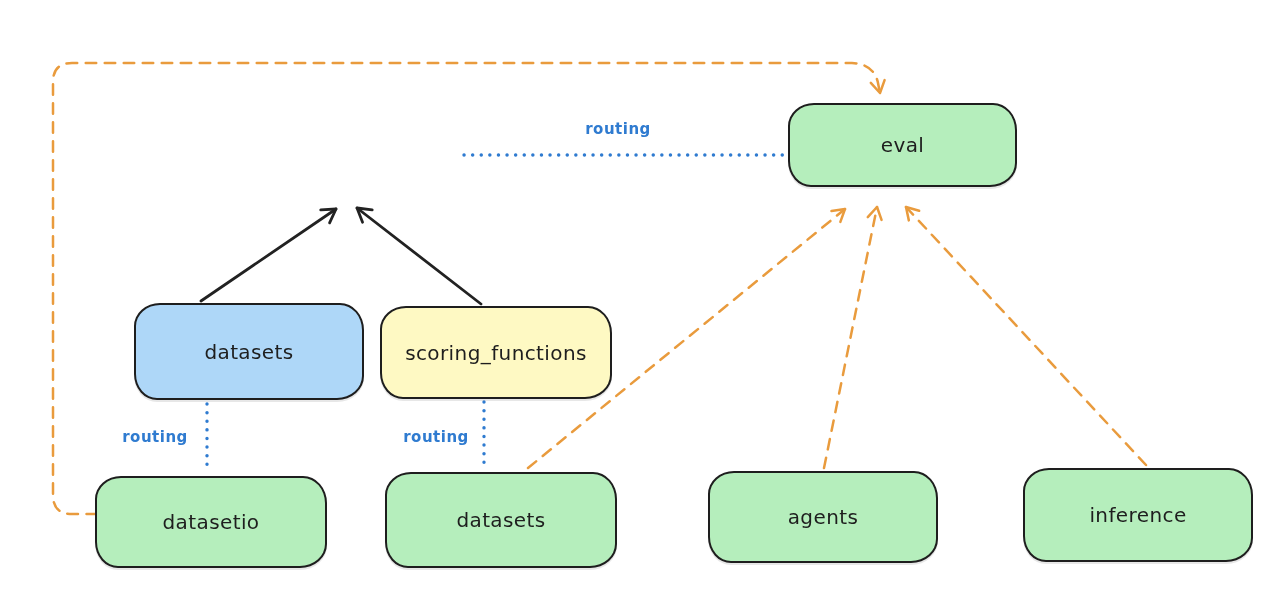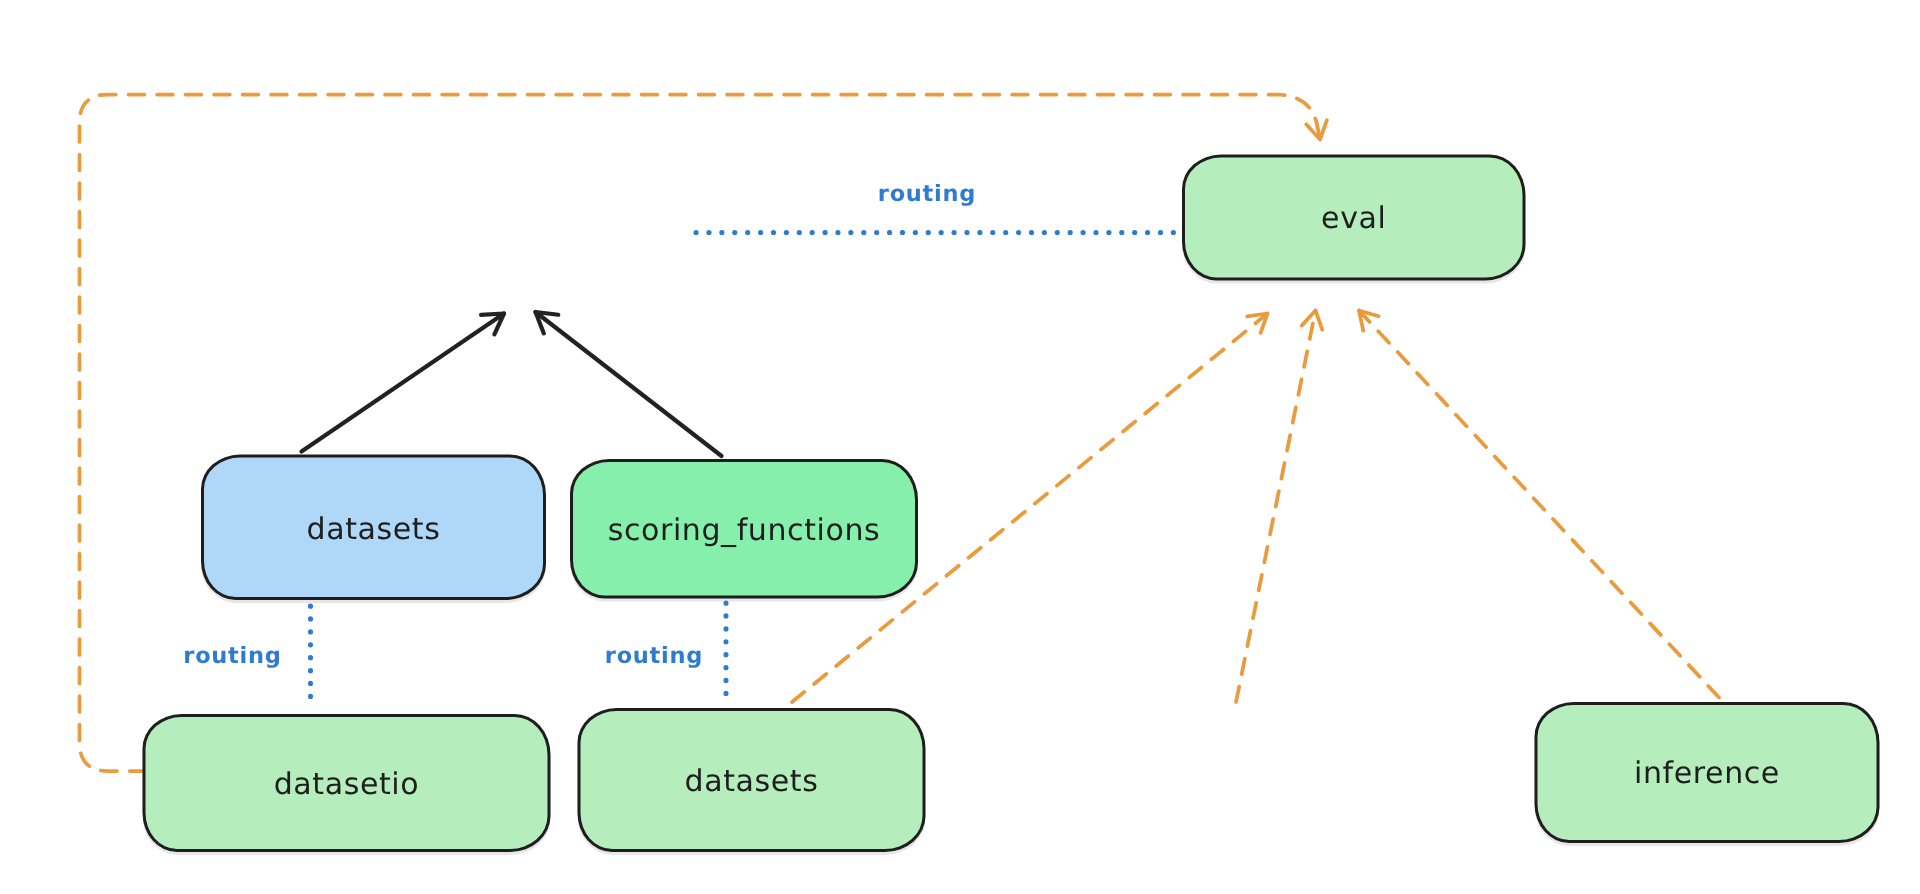--- a/index.html
+++ b/index.html
@@ -73,32 +73,35 @@
 
 
   <div class="node" style="left: 788px; top: 103px; width: 229px; height: 84px; background-color: rgb(181, 238, 188); border-color: rgb(30, 30, 30);">
     <span>eval</span>
   </div>
 
   <div class="node" style="left: 98px; top: 303px; width: 230px; height: 97px; background-color: rgb(174, 215, 248); border-color: rgb(30, 30, 30); margin-left: 36px;">
     <span>datasets</span>
   </div>
 
-  <div class="node" style="left: 380px; top: 306px; width: 232px; height: 93px; background-color: #86efac; border-color: rgb(30, 30, 30);">
+  <div class="node" style="left: 380px; top: 306px; width: 232px; height: 93px; background-color: #fef9c3; border-color: rgb(30, 30, 30);">
     <span>scoring_functions</span>
   </div>
 
-  <div class="node" style="left: 95px; top: 476px; width: 272px; height: 92px; background-color: rgb(181, 238, 188); border-color: rgb(30, 30, 30);">
+  <div class="node" style="left: 95px; top: 476px; width: 232px; height: 92px; background-color: rgb(181, 238, 188); border-color: rgb(30, 30, 30);">
     <span>datasetio</span>
   </div>
 
   <div class="node" style="left: 385px; top: 472px; width: 232px; height: 96px; background-color: rgb(181, 238, 188); border-color: rgb(30, 30, 30);">
     <span>datasets</span>
   </div>
 
+  <div class="node" style="left: 708px; top: 471px; width: 230px; height: 92px; background-color: rgb(181, 238, 188); border-color: rgb(30, 30, 30);">
+    <span>agents</span>
+  </div>
 
   <div class="node" style="left: 1023px; top: 468px; width: 230px; height: 94px; background-color: rgb(181, 238, 188); border-color: rgb(30, 30, 30);">
     <span>inference</span>
   </div>
 
   <div class="routing-label" style="left: 563px; top: 116px; color: rgb(47, 123, 208);">routing</div>
 
   <div class="routing-label" style="left: 100px; top: 424px; color: rgb(47, 123, 208);">routing</div>
 
   <div class="routing-label" style="left: 381px; top: 424px; color: rgb(47, 123, 208);">routing</div>

